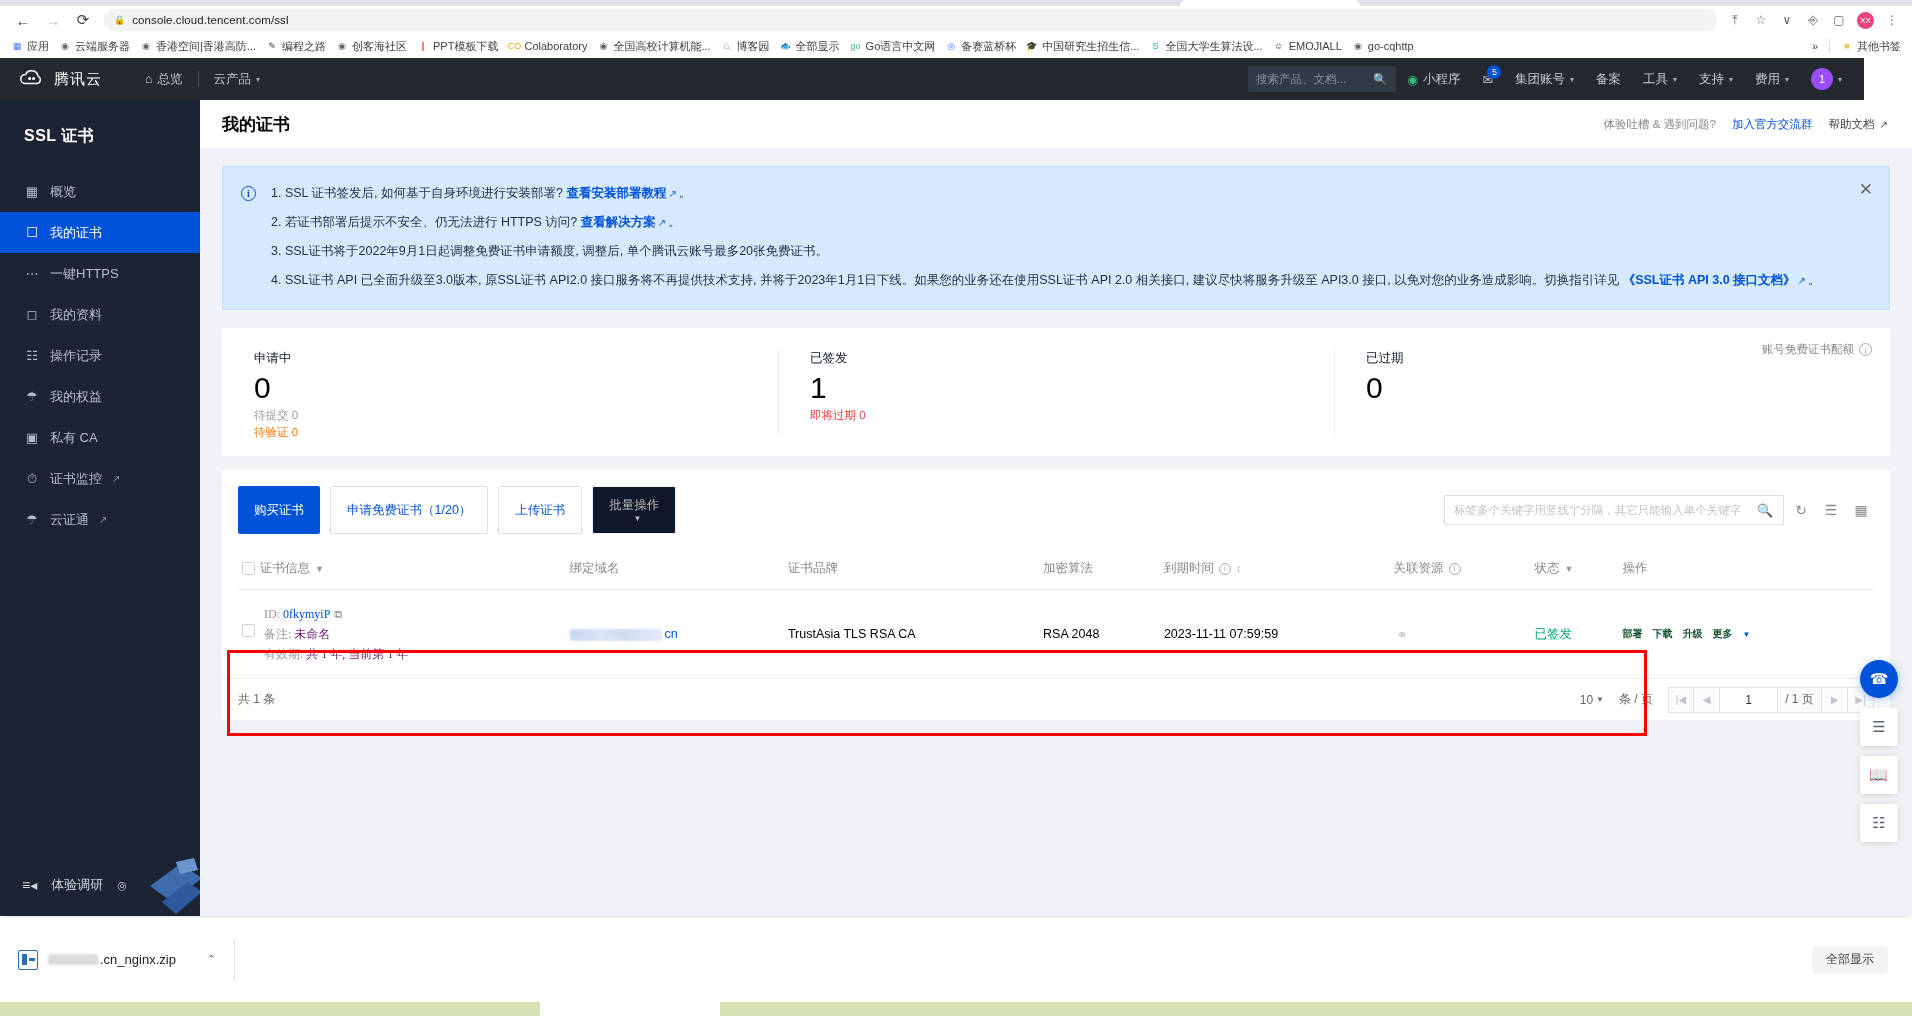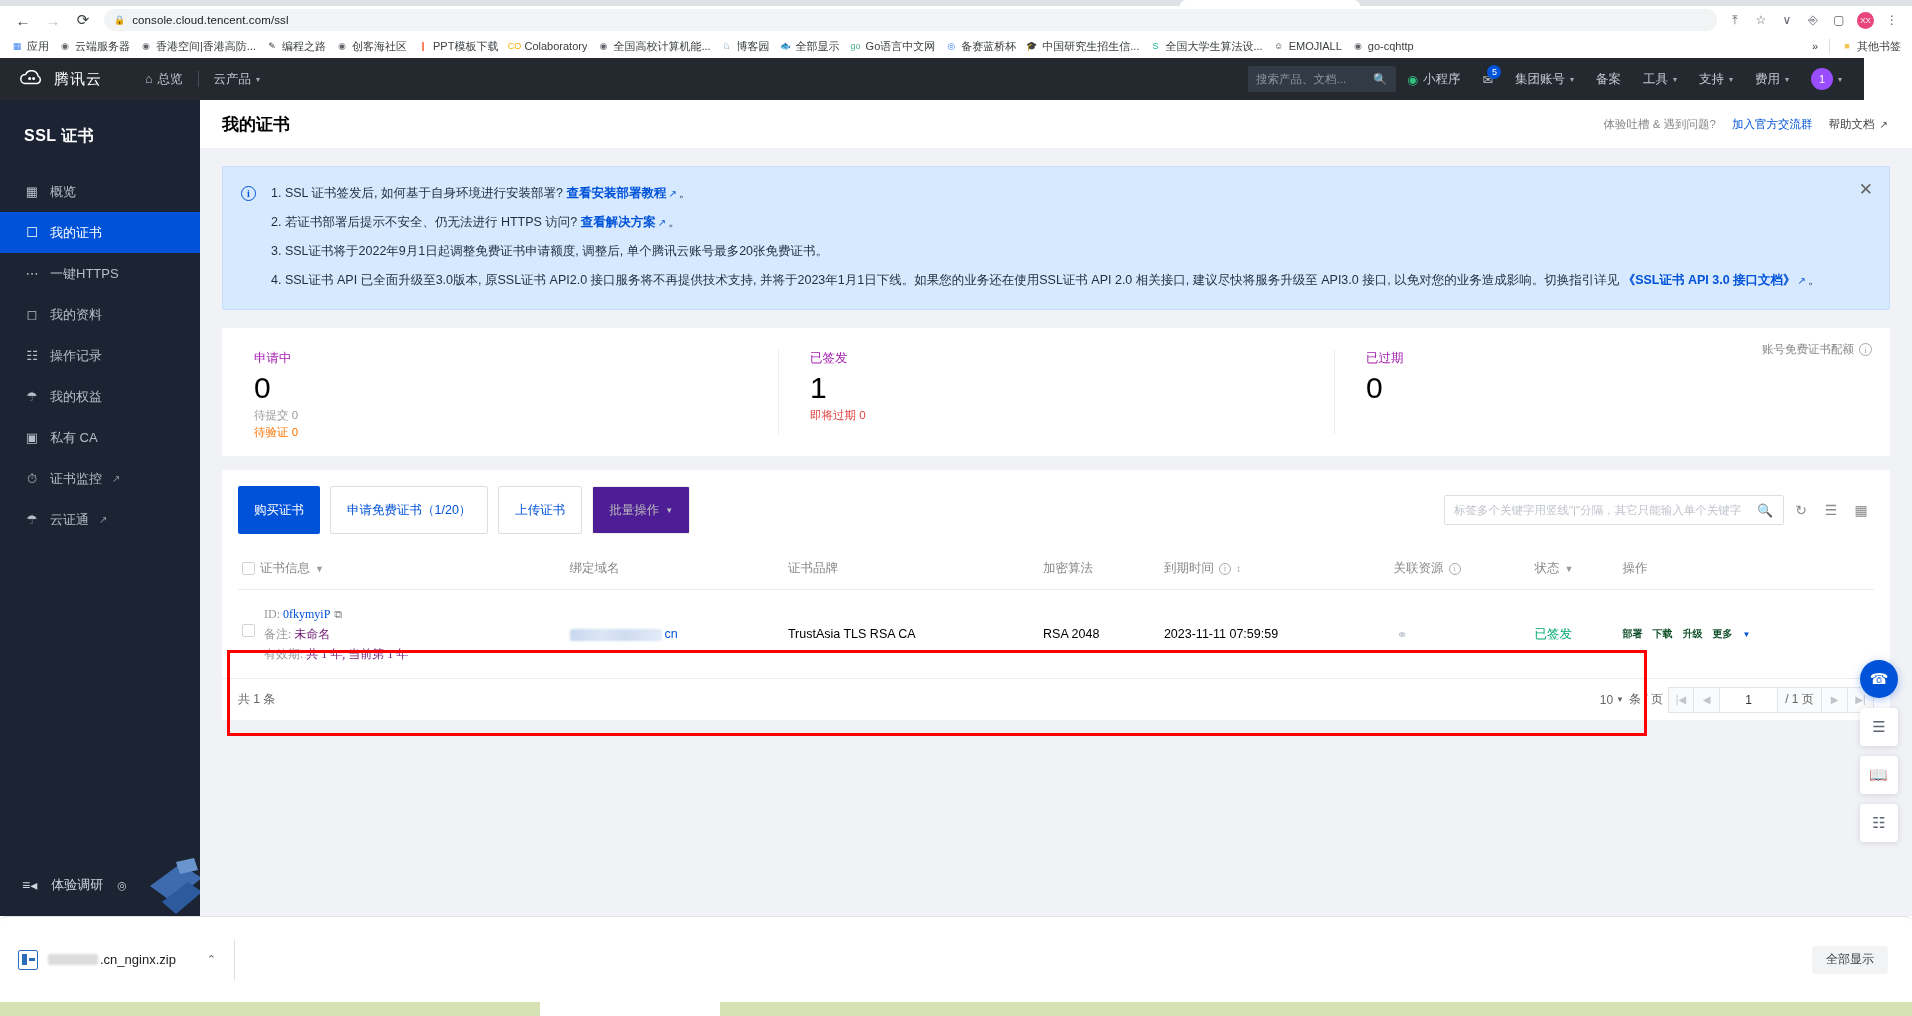--- a/index.html
+++ b/index.html
@@ -78,36 +78,36 @@
   .notice li { font-size: 12.5px; color: #1f2d3d; line-height: 21px; margin-bottom: 8px; }
   .notice li:last-child { margin-bottom: 0; }
   .notice a { color: #0052d9; font-weight: bold; cursor: pointer; }
   .ext-ico { display: inline-block; font-size: 10px; color: #0052d9; margin: 0 2px; }
   .notice-close { position: absolute; right: 16px; top: 14px; font-size: 17px; color: #666; cursor: pointer; line-height: 1; }
 
   
   .stats { margin-top: 18px; background: #fff; height: 128px; display: flex; position: relative; border-radius: 2px; }
   .stat { flex: 1; padding: 22px 0 0 32px; position: relative; }
   .stat + .stat::before { content: ""; position: absolute; left: 0; top: 22px; width: 1px; height: 84px; background: #eaeced; }
-  .stat .lbl { font-size: 12.5px; color: #a21caf; }
+  .stat .lbl { font-size: 12.5px; color: #0f172a; }
   .stat .num { font-size: 30px; color: #000; line-height: 38px; margin-top: 2px; font-weight: 300; }
   .stat .sub { font-size: 11.5px; line-height: 17px; }
   .sub-grey { color: #999; }
   .sub-orange { color: #ff7200; }
   .sub-red { color: #e54545; }
   .stats-quota { position: absolute; right: 18px; top: 14px; font-size: 11.5px; color: #888; display: flex; align-items: center; gap: 5px; }
   .q-ico { width: 13px; height: 13px; border-radius: 50%; border: 1px solid #aaa; color: #aaa; font-size: 9px; display: flex; align-items: center; justify-content: center; font-family: "Liberation Serif", serif; }
 
   
   .panel { margin-top: 14px; background: #fff; border-radius: 2px; padding: 16px 16px 0 16px; position: relative; }
   .toolbar { display: flex; align-items: center; }
   .btn { height: 48px; border-radius: 2px; font-size: 12.5px; display: flex; align-items: center; justify-content: center; padding: 0 16px; cursor: pointer; margin-right: 10px; }
   .btn-primary { background: #0052d9; color: #fff; }
   .btn-default { background: #fff; color: #0052d9; border: 1px solid #dcdee2; }
-  .btn-disabled { background: #4c1d95; color: #bbb; border: 1px solid #eee; }
+  .btn-disabled { background: #0f172a; color: #bbb; border: 1px solid #eee; flex-direction: column; }
   .toolbar-spacer { flex: 1; }
   .search-box { width: 340px; height: 30px; border: 1px solid #dcdee2; border-radius: 2px; display: flex; align-items: center; padding: 0 9px; background: #fff; }
   .search-box input { border: 0; outline: 0; flex: 1; font-size: 11.5px; color: #333; background: transparent; font-family: inherit; }
   .search-box input::placeholder { color: #c0c4cc; }
   .tb-ico { width: 26px; height: 30px; display: flex; align-items: center; justify-content: center; color: #8c8c8c; font-size: 14px; cursor: pointer; margin-left: 4px; }
 
   table.cert { width: 100%; border-collapse: collapse; margin-top: 16px; }
   table.cert th { text-align: left; font-weight: normal; font-size: 12.5px; color: #888; padding: 10px 4px 12px 4px; border-bottom: 1px solid #eaeced; }
   table.cert td { font-size: 12.5px; color: #000; padding: 14px 4px; vertical-align: middle; }
   .th-flex { display: flex; align-items: center; gap: 5px; }
@@ -126,21 +126,21 @@
   .res-ico { width: 17px; height: 17px; color: #b9bfc7; display: flex; align-items: center; justify-content: center; }
   .status-ok { color: #00a870; font-size: 12.5px; }
   .ops { display: flex; align-items: center; gap: 10px; }
   .ops a { color: #14532d; font-size: 10px; text-decoration: none; cursor: pointer; font-weight: bold; }
   .ops .dc { color: #0052d9; font-size: 8px; }
 
   .row-highlight { position: absolute; border: 3px solid #ff0000; left: 5px; top: 180px; width: 1420px; height: 86px; pointer-events: none; }
 
   .pager { height: 42px; border-top: 1px solid #eaeced; display: flex; align-items: center; font-size: 12px; color: #666; margin: 0 -16px; padding: 0 16px; }
   .pager .total { flex: 1; }
-  .pg-right { display: flex; align-items: center; gap: 5px; }
+  .pg-right { display: flex; align-items: center; gap: 15px; }
   .pg-size { display: flex; align-items: center; gap: 3px; cursor: pointer; }
   .pg-nav { display: flex; align-items: center; }
   .pg-btn { width: 26px; height: 26px; border: 1px solid #e3e5e8; border-left: 0; display: flex; align-items: center; justify-content: center; font-size: 10px; color: #c0c4cc; background: #fafbfc; cursor: pointer; }
   .pg-btn:first-child { border-left: 1px solid #e3e5e8; }
   .pg-input { width: 58px; height: 26px; border: 1px solid #e3e5e8; border-left: 0; display: flex; align-items: center; justify-content: center; font-size: 12px; color: #333; background: #fff; }
   .pg-of { width: 44px; height: 26px; border: 1px solid #e3e5e8; border-left: 0; display: flex; align-items: center; justify-content: center; font-size: 12px; color: #666; background: #fafbfc; }
 
   
   .rail { position: absolute; right: 14px; top: 560px; display: flex; flex-direction: column; gap: 10px; z-index: 40; }
   .rail-btn { width: 38px; height: 38px; background: #fff; border-radius: 4px; box-shadow: 0 1px 6px rgba(0,0,0,.13); display: flex; align-items: center; justify-content: center; color: #5b6573; font-size: 15px; cursor: pointer; }

